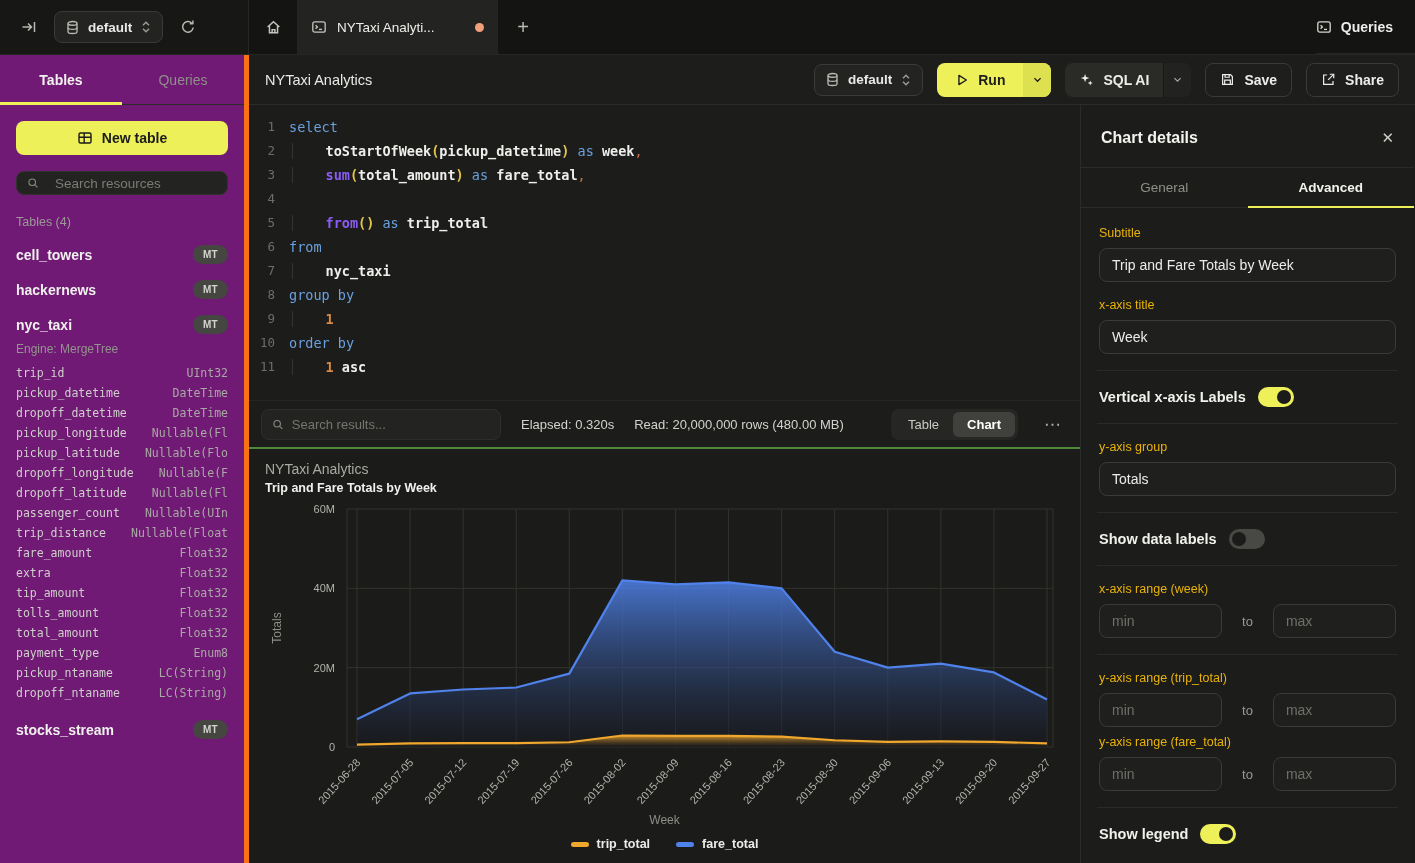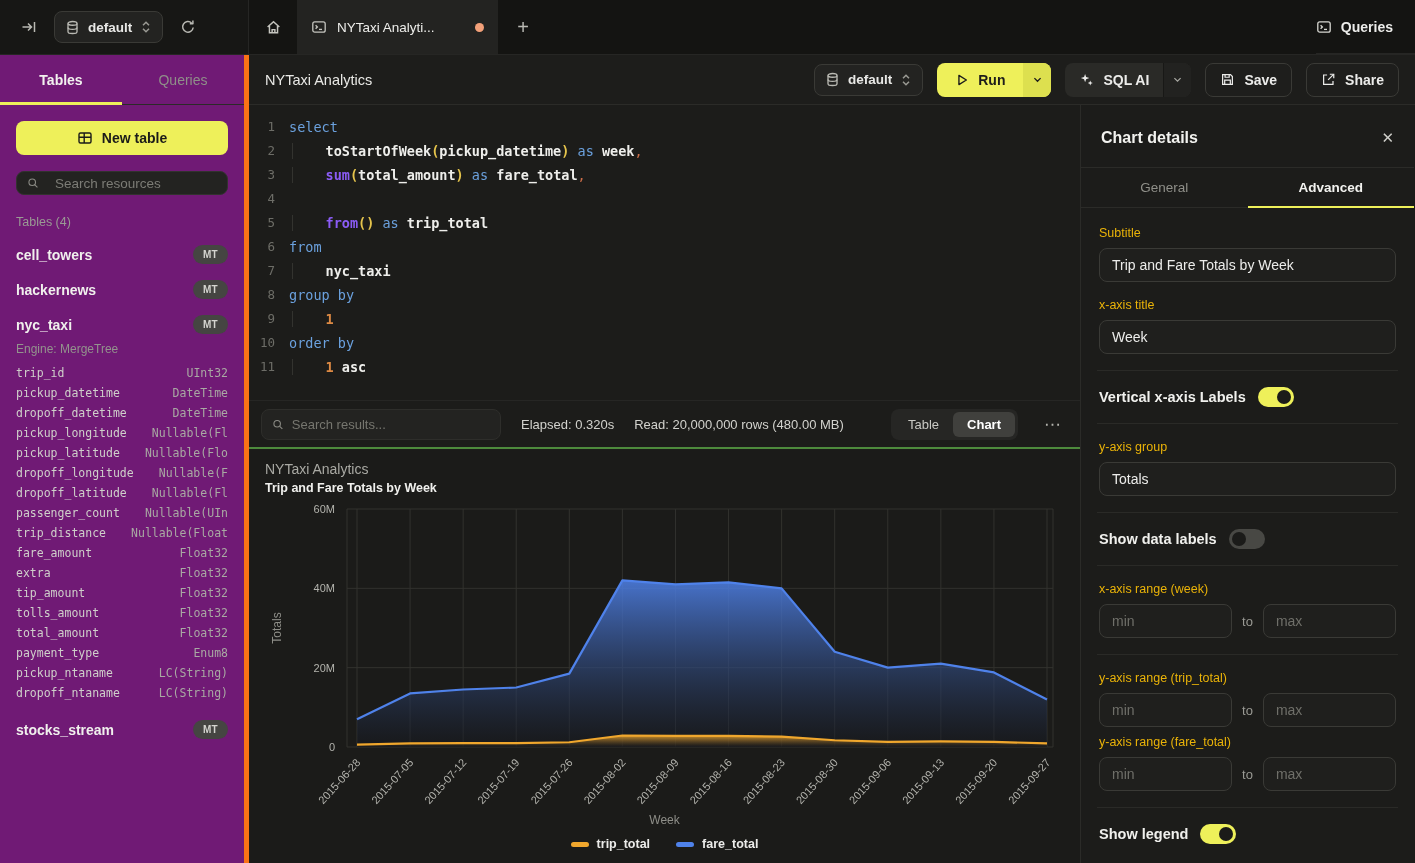--- a/index.html
+++ b/index.html
@@ -115,21 +115,21 @@
   .field-group { margin-bottom:16px; }
   .pdivider { height:1px; background:#2a2a27; margin:16px -2px; }
   .toggle-row { display:flex; align-items:center; gap:12px; }
   .toggle-label { font-size:14.5px; font-weight:600; color:#f0f0ed; }
   .toggle { width:36px; height:20px; border-radius:999px; position:relative; border:none; cursor:pointer; flex:0 0 36px; }
   .toggle.on { background:#eef05a; }
   .toggle.off { background:#484844; }
   .toggle .knob { position:absolute; top:3px; width:14px; height:14px; border-radius:50%; background:#1b1b19; }
   .toggle.on .knob { right:3px; }
   .toggle.off .knob { left:3px; }
-  .range-row { display:flex; align-items:center; gap:10px; }
+  .range-row { display:flex; align-items:center; gap:20px; }
   .range-row .text-input { flex:1; min-width:0; }
   .range-to { font-size:13px; color:#9a9a94; }
   .tight { margin-bottom:8px; }
   svg.ic { display:block; }
 </style>
 </head>
 <body>
 
 <div class="app">
 

